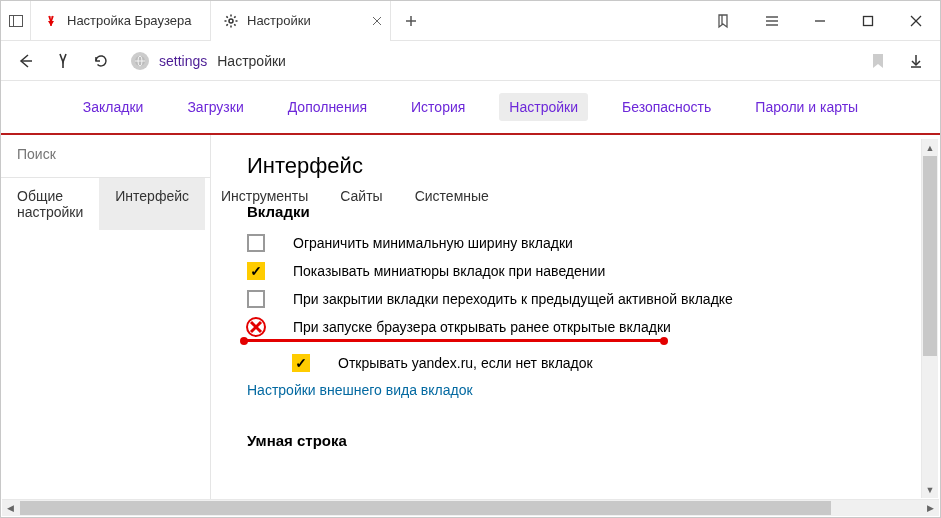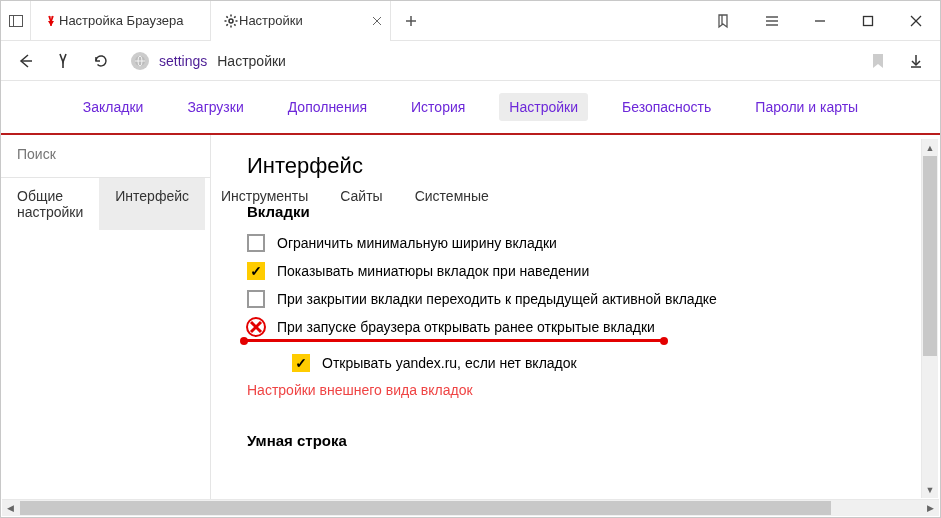--- a/index.html
+++ b/index.html
@@ -2,21 +2,21 @@
 <html><head>
 <meta charset="utf-8">
 <style>
   * { box-sizing: border-box; margin: 0; padding: 0; font-family: Arial, "Segoe UI", sans-serif; }
   body { width: 941px; height: 518px; background: #fff; border: 1px solid #c8c8c8; overflow: hidden; position: relative; }
   
   
   .titlebar { height: 40px; display: flex; align-items: center; background: #fff; border-bottom: 1px solid #e5e5e5; }
   .tb-left { width: 30px; height: 40px; display:flex; align-items:center; justify-content:center; border-right:1px solid #e5e5e5;}
   .tb-tabs { display:flex; height:40px; }
-  .tab { display:flex; align-items:center; padding: 0 12px; font-size:13px; color:#333; border-right:1px solid #e5e5e5; position:relative; min-width:180px;}
+  .tab { display:flex; align-items:center; padding: 0 12px; gap:8px; font-size:13px; color:#333; border-right:1px solid #e5e5e5; position:relative; min-width:180px;}
   .tab.active { background:#fff; }
   .tab-icon { width:16px; height:16px; display:flex; align-items:center; justify-content:center;}
   .tab-close { position:absolute; right:8px; top:50%; transform:translateY(-50%); width:10px; height:10px;}
   .tab-plus { width:40px; display:flex; align-items:center; justify-content:center;}
   .tb-right { margin-left:auto; display:flex; height:40px; }
   .tb-btn { width:48px; display:flex; align-items:center; justify-content:center; }
   
   
   .addrbar { height:40px; display:flex; align-items:center; padding:0 10px; gap:10px; border-bottom:1px solid #e5e5e5;}
   .addr-btn { width:28px; height:28px; display:flex; align-items:center; justify-content:center; }
@@ -38,27 +38,27 @@
   .side-search { padding:10px 16px 14px; border-bottom:1px solid #e5e5e5;}
   .side-search input { width:100%; border:none; font-size:14px; color:#999; outline:none; background:transparent;}
   .side-items { display:flex; flex-direction:row; }
   .side-item { padding:10px 16px; font-size:14px; color:#333; cursor:pointer;}
   .side-item.active { background:#ececec; }
   
   
   .main { flex:1; padding:18px 30px 0 36px; overflow:hidden; position:relative;}
   .main h1 { font-size:22px; font-weight:normal; color:#000; margin-bottom:24px;}
   .main h2 { font-size:15px; font-weight:bold; color:#000; margin-bottom:14px; margin-top:10px;}
-  .chk-row { display:flex; align-items:center; gap:12px; margin-bottom:10px; font-size:14px; position:relative;}
+  .chk-row { display:flex; align-items:center; gap:28px; margin-bottom:10px; font-size:14px; position:relative;}
   .chk-row.indent { margin-left:30px; }
   .chkbox { width:18px; height:18px; border:2px solid #999; display:flex; align-items:center; justify-content:center; flex-shrink:0;}
   .chkbox.checked { background:#ffcc00; border-color:#ffcc00;}
   .chkbox.checked::after { content:"✓"; font-size:14px; font-weight:bold; color:#000;}
   .chkbox.annot-x { border:none; }
-  .link { color:#ef4444; font-size:14px; margin-top:6px; cursor:pointer; }
+  .link { color:#0369a1; font-size:14px; margin-top:6px; cursor:pointer; }
   .underline-annot { position:absolute; height:3px; background:#e30000; z-index:5;}
   .underline-annot::before, .underline-annot::after { content:""; position:absolute; width:8px; height:8px; background:#e30000; border-radius:50%; top:-2.5px;}
   .underline-annot::before { left:-4px; }
   .underline-annot::after { right:-4px; }
   .x-annot svg { display:block; }
   
   
   .vscroll { position:absolute; right:2px; top:138px; bottom:19px; width:17px; background:#f0f0f0; border-left:1px solid #e8e8e8;}
   .vscroll .arrow { height:17px; display:flex; align-items:center; justify-content:center; font-size:9px; color:#666;}
   .vscroll .thumb { position:absolute; top:17px; left:1px; right:1px; height:200px; background:#c8c8c8;}

